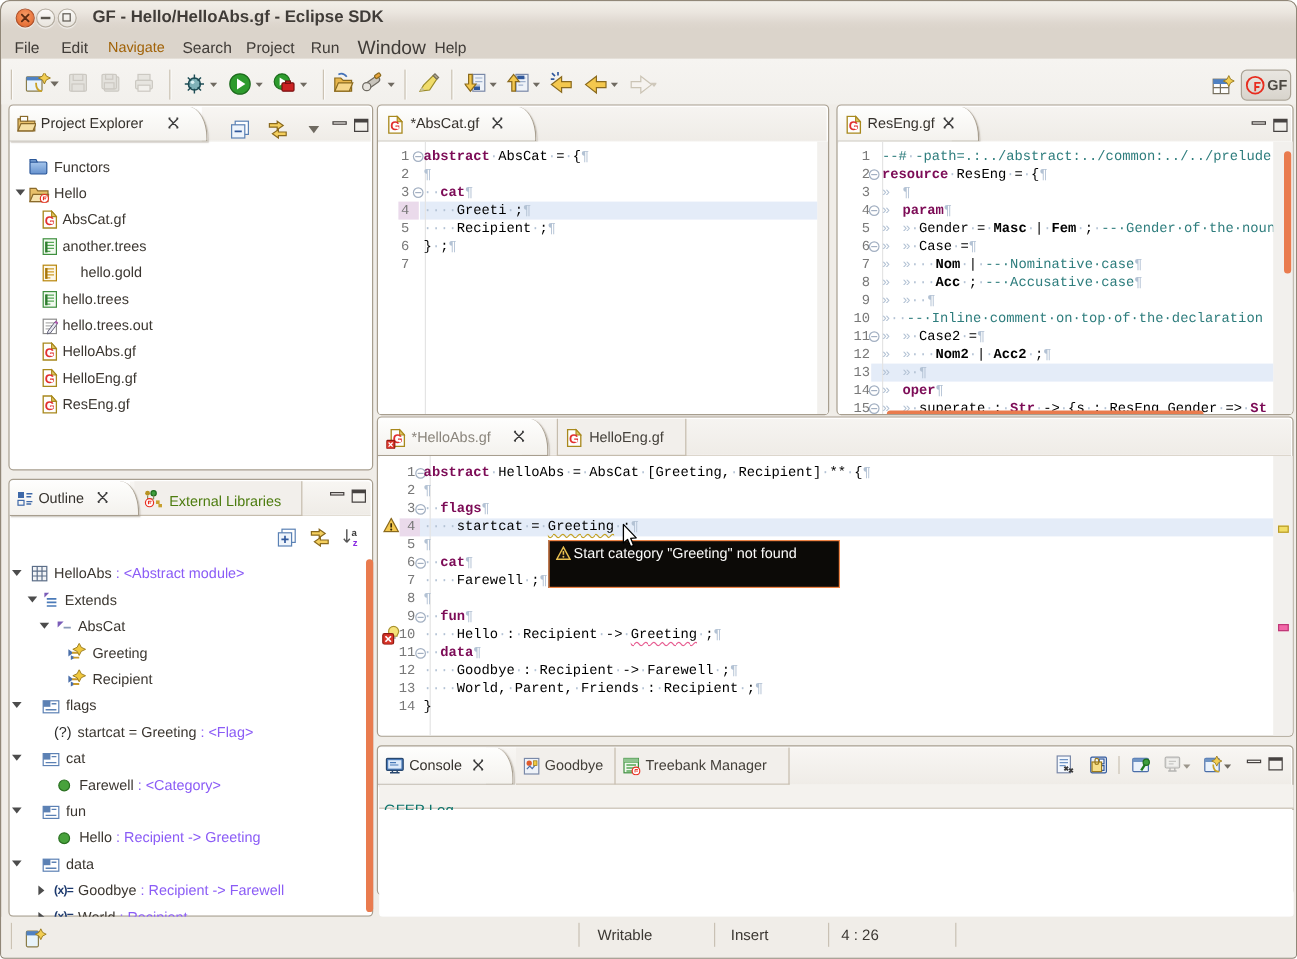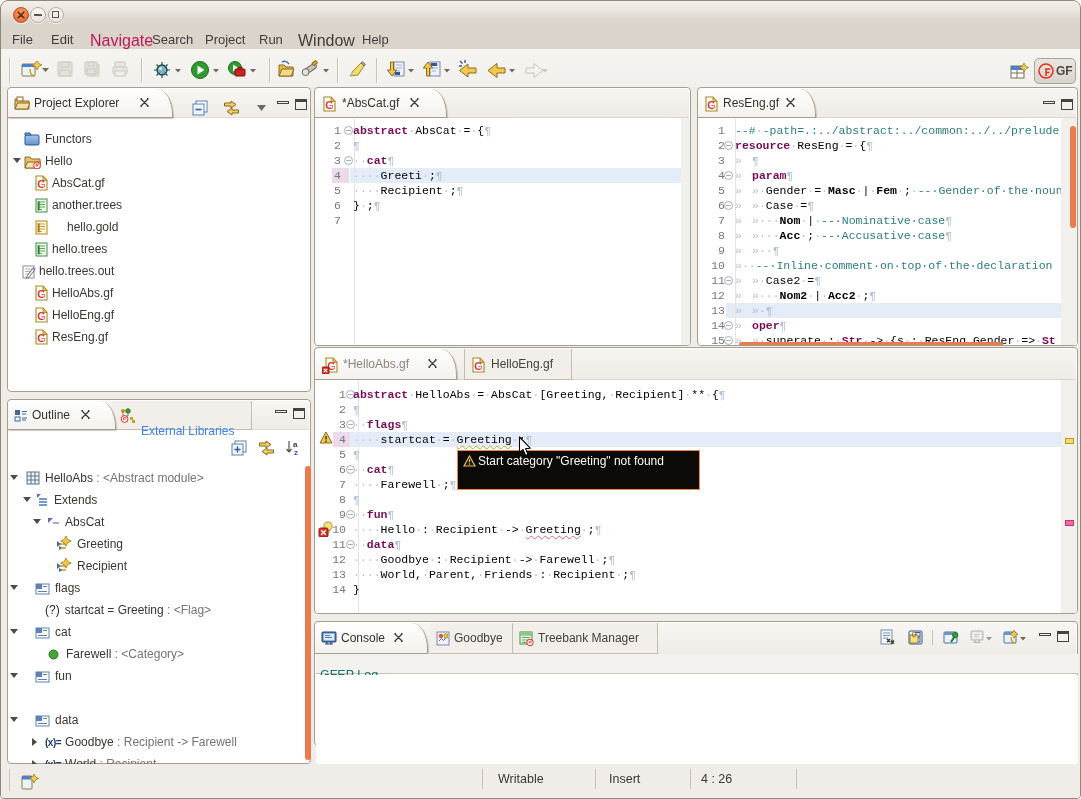--- a/index.html
+++ b/index.html
@@ -15,21 +15,21 @@
 .panel{position:absolute;background:#fff;border:1px solid #a79e8f;border-radius:4px}
 .etab{position:absolute;top:1px;height:29px;background:linear-gradient(#fefefd,#f4f2ee);border:1px solid #a79e8f;border-top:none;border-left:none;border-radius:0 16px 0 0/0 26px 0 0;box-shadow:1px 1px 1px rgba(160,150,135,.5)}
 .vsep{position:absolute;width:1px;background:#c9c1b4}
 .ln{position:absolute;color:#787878;font-family:"Liberation Mono",monospace;font-size:11.5px;line-height:15px;text-align:right;white-space:pre}
 .fold{position:absolute;width:9px;height:9px;border:1px solid #a3b0c2;border-radius:50%;background:#fff}
 .fold:after{content:"";position:absolute;left:1px;right:1px;top:3px;height:1px;background:#a3b0c2}
 .hl{position:absolute;background:#e4ecf8}
 .sq{text-decoration:underline;text-decoration-style:wavy;text-decoration-color:#c3a225;text-decoration-thickness:1px;text-underline-offset:2px}
 .sq2{text-decoration:underline;text-decoration-style:wavy;text-decoration-color:#e75e92;text-decoration-thickness:1px;text-underline-offset:2px}
 .trow{position:absolute;height:22px;display:flex;align-items:center;font-size:12px;color:#3b3630;white-space:pre}
-.olv{color:#737373}
+.olv{color:#8b5cf6}
 .arrD{width:0;height:0;border-left:4px solid transparent;border-right:4px solid transparent;border-top:5px solid #4c4c4c;position:absolute}
 .arrR{width:0;height:0;border-top:4px solid transparent;border-bottom:4px solid transparent;border-left:5px solid #4c4c4c;position:absolute}
 .obar{position:absolute;background:#e97b4e;border-radius:3px}
 </style></head>
 <body>
 <div id="win">
 <svg style="position:absolute;width:0;height:0">
       <defs>
 <g id="gfi">
           <path d="M1 1 h7 l4 4.5 V15 H1z" fill="#fefefd" stroke="#a8881c" stroke-width="1.1"></path>
@@ -43,24 +43,25 @@
 <div class="abs" style="left:0;top:0;width:1081px;height:48px;background:linear-gradient(#f2efe9 0px,#ebe6df 9px,#ded7cf 18px,#dbd4cb 23px,#dbd4cb 48px);border-radius:8px 8px 0 0"></div>
 
 <div class="abs" style="left:12px;top:6px;width:16px;height:16px;border-radius:50%;background:radial-gradient(circle at 50% 35%,#f49d68 0%,#ee8048 45%,#e56f35 75%,#d96327 100%);border:1px solid #b0522a;box-shadow:0 1px 1px rgba(255,255,255,.7)"></div>
 <svg class="abs" style="left:16px;top:10px" width="8" height="8" viewBox="0 0 8 8">
       <path d="M1.2 1.2 L6.8 6.8 M6.8 1.2 L1.2 6.8" stroke="#5e2c12" stroke-width="1.6" stroke-linecap="round"></path>
     </svg>
 <div class="abs" style="left:29px;top:6px;width:16px;height:16px;border-radius:50%;background:linear-gradient(#fbfaf8,#e8e4dd);border:1px solid #b3aca0;box-shadow:0 1px 1px rgba(255,255,255,.7)"></div>
 <div class="abs" style="left:33px;top:13px;width:8px;height:2px;background:#5a564e"></div>
 <div class="abs" style="left:47px;top:6px;width:16px;height:16px;border-radius:50%;background:linear-gradient(#fbfaf8,#e8e4dd);border:1px solid #b3aca0;box-shadow:0 1px 1px rgba(255,255,255,.7)"></div>
 <div class="abs" style="left:51px;top:10px;width:7px;height:7px;border:1.5px solid #5a564e"></div>
+<div class="abs" style="left:76px;top:4px;font-size:14px;font-weight:bold;color:#403c38">GF - Hello/HelloAbs.gf - Eclipse SDK</div>
 
 <div class="abs" style="left:11px;top:31px;font-size:13px;color:#403c38">File</div>
 <div class="abs" style="left:50px;top:31px;font-size:13px;color:#403c38">Edit</div>
-<div class="abs" style="left:89px;top:31px;font-size:16px;color:#be185d">Navigate</div>
+<div class="abs" style="left:89px;top:31px;font-size:12px;color:#a16207">Navigate</div>
 <div class="abs" style="left:151px;top:31px;font-size:13px;color:#403c38">Search</div>
 <div class="abs" style="left:204px;top:31px;font-size:13px;color:#403c38">Project</div>
 <div class="abs" style="left:258px;top:31px;font-size:13px;color:#403c38">Run</div>
 <div class="abs" style="left:297px;top:31px;font-size:16px;color:#403c38">Window</div>
 <div class="abs" style="left:361px;top:31px;font-size:13px;color:#403c38">Help</div>
 
 <div class="abs" style="left:0;top:48px;width:1081px;height:38px;background:linear-gradient(#f6f4f1,#f2f0ec)"></div>
 <div class="abs" style="left:8px;top:57px;width:2px;height:25px;border-left:1px solid #cbc2b3;border-right:1px solid #fbfaf8"></div>
 <svg class="abs" style="left:20px;top:60px" width="30" height="18" viewBox="0 0 30 18">
 <rect x="1" y="3" width="13" height="12" rx="1" fill="#eaf3fc" stroke="#8a7c48"></rect>
@@ -227,21 +228,21 @@
 <div class="trow" style="left:27px;top:128px"><svg width="13" height="15" viewBox="0 0 13 15">
           <rect x="1" y="1" width="11" height="13" fill="#fdf8ea" stroke="#b8860b"></rect>
           <path d="M3 4 h7 M3 6.5 h7 M3 9 h7 M3 11.5 h4" stroke="#cf9d2a" stroke-width="1.1"></path>
           <rect x="2.6" y="3.4" width="2" height="9" fill="#a8760a"></rect>
         </svg><span style="margin-left:19px">hello.gold</span></div>
 <div class="trow" style="left:27px;top:150px"><svg width="13" height="15" viewBox="0 0 13 15">
           <rect x="1" y="1" width="11" height="13" fill="#f2faf0" stroke="#3e8f3e"></rect>
           <path d="M3 4 h7 M3 6.5 h7 M3 9 h7 M3 11.5 h4" stroke="#57a857" stroke-width="1.1"></path>
           <rect x="2.6" y="3.4" width="2" height="9" fill="#2f7d2f"></rect>
         </svg><span style="margin-left:4px">hello.trees</span></div>
-<div class="trow" style="left:14px;top:172px"><svg width="14" height="15" viewBox="0 0 14 15">
+<div class="trow" style="left:27px;top:172px"><svg width="14" height="15" viewBox="0 0 14 15">
           <rect x="1" y="2" width="11" height="12" fill="#fff" stroke="#8c8c8c"></rect>
           <path d="M3 5 h7 M3 7.5 h7 M3 10 h4" stroke="#b0b0b0"></path>
           <path d="M5 12 l6 -8 2 1.5 -6 8 -2.6 .8z" fill="#e8e8f0" stroke="#5c5c74" stroke-width=".8"></path>
           <path d="M11 4 l2 1.5" stroke="#b05cb0" stroke-width="2"></path>
         </svg><span style="margin-left:3px">hello.trees.out</span></div>
 <div class="trow" style="left:27px;top:194px"><svg width="13" height="16" viewBox="0 0 13 16">
           <use href="#gfi"></use>
         </svg><span style="margin-left:4px">HelloAbs.gf</span></div>
 <div class="trow" style="left:27px;top:216px"><svg width="13" height="16" viewBox="0 0 13 16">
           <use href="#gfi"></use>
@@ -266,21 +267,21 @@
       </svg>
 <svg class="abs" style="left:112px;top:8px" width="16" height="15" viewBox="0 0 16 15">
         <circle cx="3" cy="3" r="2" fill="#b89322"></circle>
         <circle cx="8" cy="3" r="2.2" fill="#3e9e3e" stroke="#1e6e1e"></circle>
         <path d="M3 5 v5 M8 5 v3 M3 8 h5" stroke="#8a8a5a"></path>
         <circle cx="4.6" cy="11" r="3.4" fill="#fff" stroke="#e82c1e"></circle>
         <path d="M6.3 9.7 h-2.6 v2.6 M4.4 11.1 h1.5" stroke="#e82c1e" fill="none" stroke-width=".9"></path>
         <rect x="10" y="9" width="3" height="3" fill="#c8a030"></rect>
         <rect x="12" y="12" width="3" height="3" fill="#c8a030"></rect>
       </svg>
-<div class="abs ui" style="left:133px;top:24px;color:#3b82f6">External Libraries</div>
+<div class="abs ui" style="left:133px;top:11px;color:#4d7c0f">External Libraries</div>
 <div class="abs" style="left:267px;top:10px;width:12px;height:3px;border:1px solid #464240"></div>
 <div class="abs" style="left:285px;top:8px;width:12px;height:11px;border:1px solid #464240;border-top:3px solid #464240"></div>
 <svg class="abs" style="left:223px;top:40px" width="16" height="16" viewBox="0 0 16 16">
         <rect x="4" y="1" width="11" height="11" fill="#fff" stroke="#5a81b4"></rect>
         <rect x="1" y="4" width="11" height="11" fill="#eef4fb" stroke="#5a81b4"></rect>
         <path d="M3.5 9.5 h6 M6.5 6.5 v6" stroke="#30589c" stroke-width="1.4"></path>
       </svg>
 <svg class="abs" style="left:250px;top:40px" width="17" height="16" viewBox="0 0 17 16">
         <path d="M8 1 l5 3.5 -5 3.5 0 -2 -6.5 0 0 -3 6.5 0z" fill="#f4cf5e" stroke="#8a6a1e"></path>
         <path d="M9 15 l-5 -3.5 5 -3.5 0 2 6.5 0 0 3 -6.5 0z" fill="#f4cf5e" stroke="#8a6a1e"></path>
@@ -332,20 +333,23 @@
         </svg><span style="margin-left:5px">cat</span></div>
 <div class="trow" style="left:40px;top:243px"><svg width="11" height="11" viewBox="0 0 11 11">
           <circle cx="5.5" cy="5.5" r="4.5" fill="#48a23c" stroke="#2a7021"></circle>
         </svg><span style="margin-left:7px">Farewell<span class="olv"> : &lt;Category&gt;</span></span></div>
 <div class="abs arrD" style="left:2px;top:273px"></div>
 <div class="trow" style="left:27px;top:265px"><svg width="15" height="13" viewBox="0 0 15 13">
           <rect x="1" y="2" width="6" height="5" fill="#5c81b4"></rect>
           <rect x="1" y="2" width="13" height="10" fill="none" stroke="#5c81b4"></rect>
           <path d="M8 4.5 h4 M3 9.5 h9" stroke="#5c81b4" stroke-width="1.2"></path>
         </svg><span style="margin-left:5px">fun</span></div>
+<div class="trow" style="left:40px;top:287px"><svg width="11" height="11" viewBox="0 0 11 11">
+          <circle cx="5.5" cy="5.5" r="4.5" fill="#48a23c" stroke="#2a7021"></circle>
+        </svg><span style="margin-left:7px">Hello<span class="olv"> : Recipient -&gt; Greeting</span></span></div>
 <div class="abs arrD" style="left:2px;top:317px"></div>
 <div class="trow" style="left:27px;top:309px"><svg width="15" height="13" viewBox="0 0 15 13">
           <rect x="1" y="2" width="6" height="5" fill="#5c81b4"></rect>
           <rect x="1" y="2" width="13" height="10" fill="none" stroke="#5c81b4"></rect>
           <path d="M8 4.5 h4 M3 9.5 h9" stroke="#5c81b4" stroke-width="1.2"></path>
         </svg><span style="margin-left:5px">data</span></div>
 <div class="abs arrR" style="left:24px;top:338px"></div>
 <div class="trow" style="left:37px;top:331px"><span style="font-size:10px;font-weight:bold;color:#1d3a6e;letter-spacing:-.5px">(x)=</span><span style="margin-left:4px">Goodbye<span class="olv"> : Recipient -&gt; Farewell</span></span></div>
 <div class="abs arrR" style="left:24px;top:360px"></div>
 <div class="trow" style="left:37px;top:353px"><span style="font-size:10px;font-weight:bold;color:#1d3a6e;letter-spacing:-.5px">(x)=</span><span style="margin-left:4px">World<span class="olv"> : Recipient</span></span></div>

